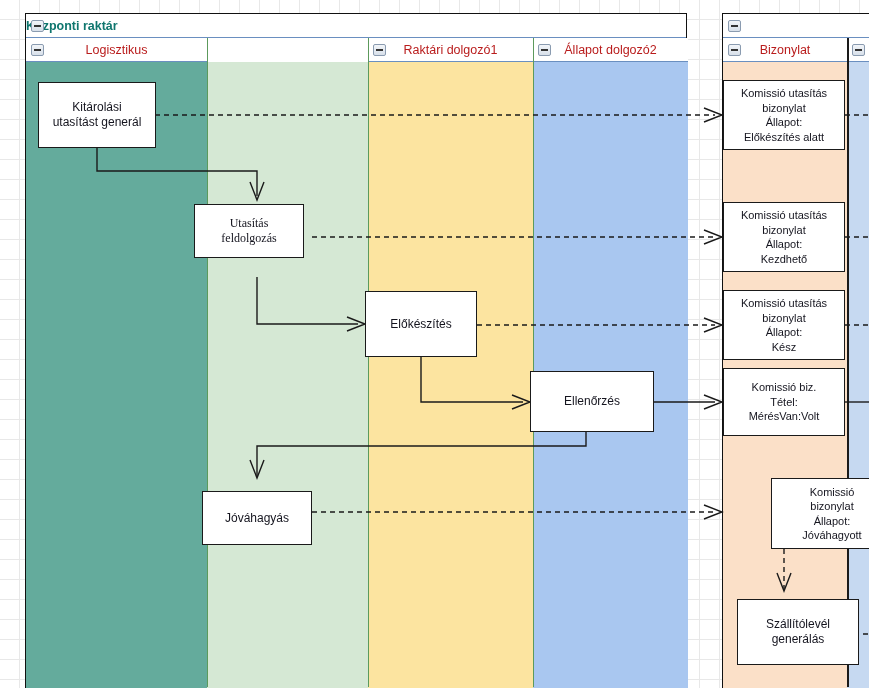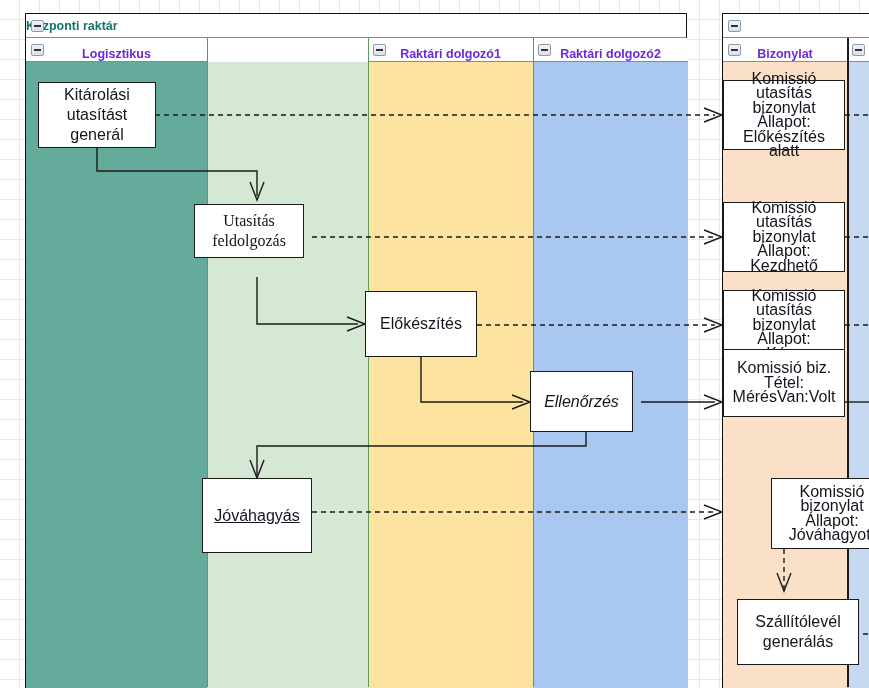--- a/index.html
+++ b/index.html
@@ -29,46 +29,46 @@
     position:absolute;left:0;top:0;height:24px;width:100%;
     box-sizing:border-box;background:#fff;
     display:flex;align-items:center;justify-content:flex-start;
     font-size:12.5px;font-weight:bold;color:#0f766e;
     border-bottom:1.2px solid #6a8fc0;
   }
   .lane{position:absolute;box-sizing:border-box;top:24px;}
   .lane-header{
     position:absolute;left:0;top:0;height:24px;width:100%;
     box-sizing:border-box;background:#fff;
-    display:flex;align-items:flex-end;justify-content:center;
-    font-size:12.5px;font-weight:bold;color:#6d28d9;
+    display:flex;align-items:center;justify-content:center;
+    font-size:12.5px;font-weight:normal;color:#b91c1c;
     border-bottom:1.2px solid #6a8fc0;
   }
   .lane-body{position:absolute;left:0;top:24px;width:100%;bottom:0;}
   .lane-sep{position:absolute;top:24px;bottom:0;width:1px;background:#5c9a5c;}
 
   
   .collapse{
     position:absolute;left:5px;top:50%;transform:translateY(-50%);
     width:13px;height:12px;box-sizing:border-box;
     border:1px solid #8a9bb0;border-radius:2px;
     background:linear-gradient(#f2f5f9,#d8e0ea);
     display:flex;align-items:center;justify-content:center;
   }
   .collapse i{display:block;width:7px;height:2px;background:#333;}
 
   
   .task{
     position:absolute;box-sizing:border-box;
     background:#ffffff;border:1.6px solid #1a1a1a;
     display:flex;align-items:center;justify-content:center;text-align:center;
-    font-size:16px;line-height:20px;color:#14141e;
+    font-size:12px;line-height:15px;color:#14141e;
     padding:1px 3px;white-space:pre-line;
   }
-  .task.small{font-size:16px;line-height:14.5px;}
+  .task.small{font-size:11px;line-height:14.5px;}
 
   
   #wires{position:absolute;left:0;top:0;width:869px;height:688px;pointer-events:none;}
   .solid{fill:none;stroke:#1a1a1a;stroke-width:1.4;}
   .dash{fill:none;stroke:#1a1a1a;stroke-width:1.4;stroke-dasharray:5 4;}
   .head{fill:none;stroke:#1a1a1a;stroke-width:1.4;stroke-linejoin:miter;}
 </style>
 </head>
 <body>
 
@@ -105,21 +105,21 @@
         <span>Raktári dolgozó1</span>
       </div>
       <div class="lane-body" style="background:#fce4a0;"></div>
     </div>
 
     <div class="lane" style="left:507px;width:155px;height:651px;">
       <div class="lane-header">
         <span class="collapse">
             <i></i>
           </span>
-        <span>Raktári dolgozó2</span>
+        <span>Állapot dolgozó2</span>
       </div>
       <div class="lane-body" style="background:#a9c7f0;"></div>
     </div>
 
     <div class="lane-sep" style="left:181px;"></div>
     <div class="lane-sep" style="left:342px;"></div>
     <div class="lane-sep" style="left:507px;"></div>
   </div>
 
   <div class="pool" style="left:722px;top:13px;width:160px;height:675px;">
@@ -224,40 +224,40 @@
   </svg>
 
   <div class="task" style="left:38px;top:82px;width:118px;height:66px;">Kitárolási
 utasítást generál</div>
 
   <div class="task" style="left:194px;top:204px;width:110px;height:54px;font-family:Liberation Serif, serif;">Utasítás
 feldolgozás</div>
 
   <div class="task" style="left:365px;top:291px;width:112px;height:66px;">Előkészítés</div>
 
-  <div class="task" style="left:530px;top:371px;width:103px;height:61px;font-style:italic;">Ellenőrzés</div>
-
-  <div class="task" style="left:202px;top:478px;width:110px;height:75px;text-decoration:underline;">Jóváhagyás</div>
+  <div class="task" style="left:530px;top:371px;width:124px;height:61px;">Ellenőrzés</div>
+
+  <div class="task" style="left:202px;top:491px;width:110px;height:54px;">Jóváhagyás</div>
 
   <div class="task small" style="left:723px;top:80px;width:122px;height:70px;">Komissió utasítás
 bizonylat
 Állapot:
 Előkészítés alatt</div>
 
   <div class="task small" style="left:723px;top:202px;width:122px;height:70px;">Komissió utasítás
 bizonylat
 Állapot:
 Kezdhető</div>
 
   <div class="task small" style="left:723px;top:290px;width:122px;height:70px;">Komissió utasítás
 bizonylat
 Állapot:
 Kész</div>
 
-  <div class="task small" style="left:723px;top:349px;width:122px;height:68px;">Komissió biz.
+  <div class="task small" style="left:723px;top:368px;width:122px;height:68px;">Komissió biz.
 Tétel:
 MérésVan:Volt</div>
 
   <div class="task small" style="left:723px;top:478px;width:122px;height:71px;margin-left:48px;">Komissió
 bizonylat
 Állapot:
 Jóváhagyott</div>
 
   <div class="task" style="left:723px;top:599px;width:122px;height:66px;margin-left:14px;">Szállítólevél
 generálás</div>

